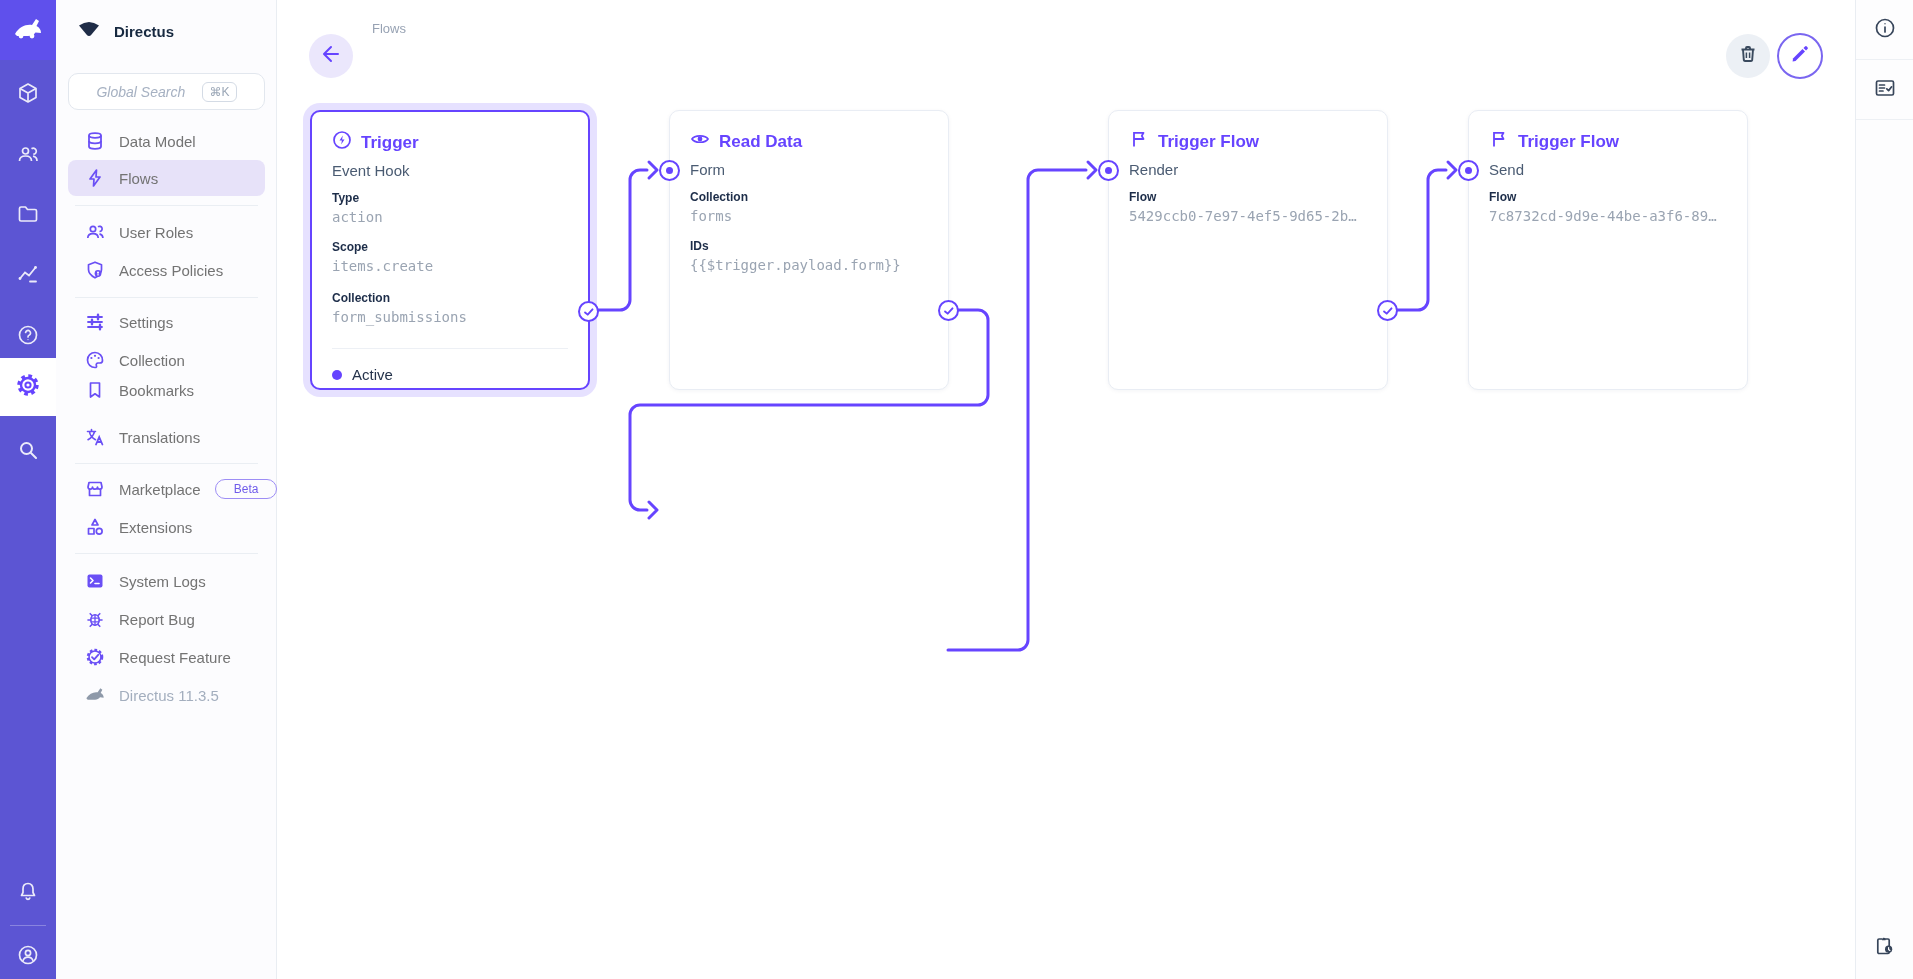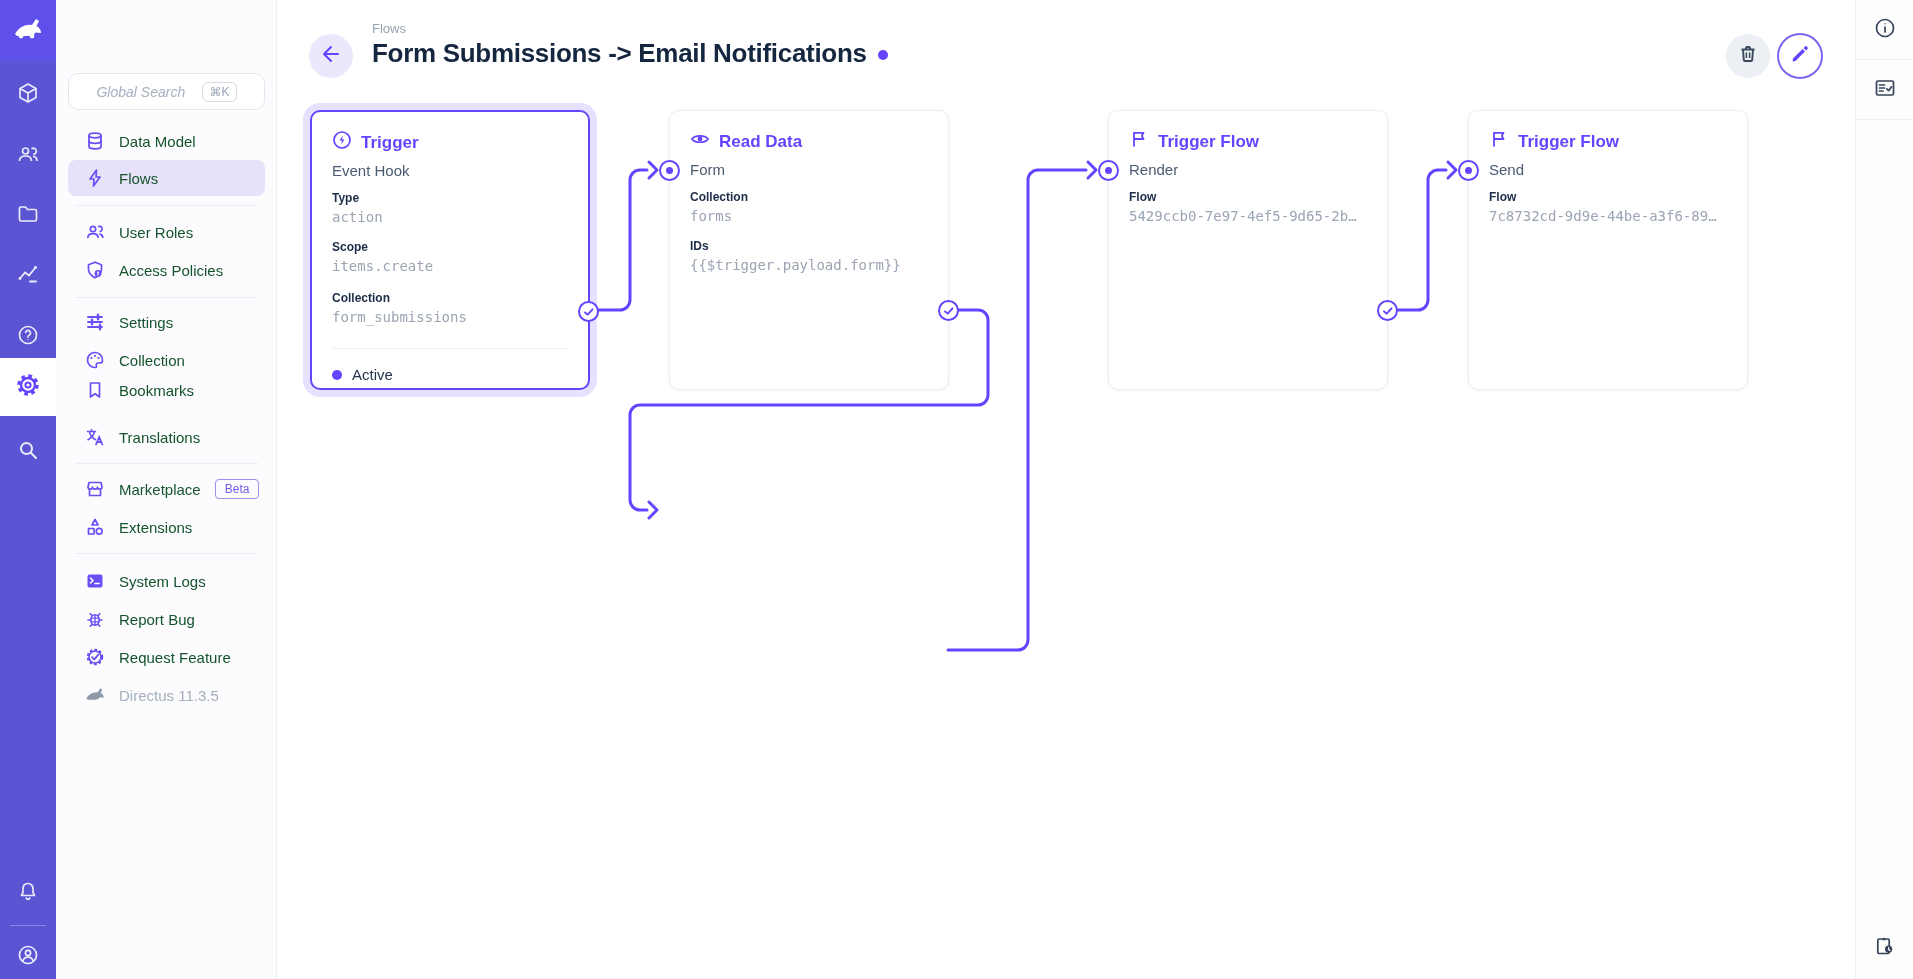--- a/index.html
+++ b/index.html
@@ -21,26 +21,26 @@
              border-right:1px solid #E9EDF2; z-index:9; }
   .sb-head { position:absolute; left:0; top:0; width:100%; height:62px; display:flex; align-items:center; padding-left:20px; gap:12px; }
   .sb-appname { font-size:15px; font-weight:600; color:#172940; }
   .sb-search { position:absolute; left:12px; top:73px; width:197px; height:37px; border:1px solid #E2E7EE;
                border-radius:10px; background:#fff; display:flex; align-items:center; justify-content:center; gap:10px; }
   .sb-search input { border:none; outline:none; width:96px; font-size:14px; color:#55657D; background:transparent; font-family:"Liberation Sans",sans-serif;font-style:italic;}
   .sb-search input::placeholder { color:#A6B1C2; }
   .sb-kbd { border:1px solid #D4DBE5; border-radius:6px; color:#9AA6B6; font-size:12px; padding:2px 6px; }
   .nav-item { position:absolute; left:12px; width:197px; height:36px; border-radius:8px;
               display:flex; align-items:center; gap:14px; padding-left:17px; cursor:pointer; }
-  .nav-item .lbl { font-size:15px; font-weight:500; color:#14532d; white-space:nowrap; }
+  .nav-item .lbl { font-size:15px; font-weight:500; color:#737373; white-space:nowrap; }
   .nav-item.active { background:#E7E2F9; }
   .nav-icon { width:20px; height:20px; flex:0 0 20px; display:flex; align-items:center; justify-content:center; }
   .nav-div { position:absolute; left:19px; width:183px; height:1px; background:#EAEEF3; }
   .beta { margin-left:auto; margin-right:10px; border:1px solid #9D8DF5; color:#6F5BEA; font-size:12px;
-          border-radius:4px; padding:2px 9px; }
+          border-radius:10px; padding:2px 18px; }
   .ver-row { position:absolute; left:12px; width:197px; height:36px; display:flex; align-items:center; gap:14px; padding-left:17px; }
   .ver-row .lbl { font-size:15px; color:#A3AEBE; }
 
   
   .main { position:absolute; left:277px; top:0; width:1578px; height:979px; background:#fff; }
 
   .back-btn { position:absolute; left:32px; top:34px; width:44px; height:44px; border-radius:50%;
               background:#EBE7FC; display:flex; align-items:center; justify-content:center; cursor:pointer; }
   .crumb { position:absolute; left:95px; top:21px; font-size:13px; color:#97A2B3; }
   .title-row { position:absolute; left:95px; top:38px; display:flex; align-items:center; gap:11px; }
@@ -161,20 +161,28 @@
     <span>
       <svg width="24" height="24" viewBox="0 0 24 24" fill="none" stroke="#fff" stroke-width="1.7">
         <circle cx="12" cy="12" r="8.5"></circle>
           <circle cx="12" cy="10" r="2.6"></circle>
         <path d="M6.8 18 c1-2.6 2.9-3.8 5.2-3.8 s4.2 1.2 5.2 3.8"></path>
       </svg></span>
   </div>
 </div>
 
 <div class="sidebar">
+  <div class="sb-head">
+    <span>
+      <svg width="26" height="22" viewBox="0 0 26 22">
+          <path d="M3 7.5 Q13 .5 23 7.5 L15.5 16.5 Q13 19.5 10.5 16.5 Z" fill="#1F2C47"></path>
+        </svg>
+    </span>
+    <span class="sb-appname">Directus</span>
+  </div>
 
   <div class="sb-search">
     <input type="text" placeholder="Global Search" style="">
     <span class="sb-kbd">⌘K</span>
   </div>
 
   <div class="nav-item" style="top:123px">
     <span class="nav-icon">
       <svg width="20" height="20" viewBox="0 0 20 20" fill="none" stroke="#6A4FF5" stroke-width="1.8">
         <ellipse cx="10" cy="4.5" rx="6" ry="2.3"></ellipse>
@@ -333,24 +341,20 @@
 
 <div class="main">
 
   <div class="back-btn">
     <span>
       <svg width="22" height="22" viewBox="0 0 22 22" fill="none" stroke="#6644FF" stroke-width="2" stroke-linecap="round" stroke-linejoin="round">
         <path d="M11 4 L4 11 L11 18 M4.5 11 H18"></path>
       </svg></span>
   </div>
   <div class="crumb">Flows</div>
-  <div class="title-row">
-    <span class="page-title">Form Submissions -&gt; Email Notifications</span>
-    <span class="title-dot"></span>
-  </div>
   <div class="hbtn trash-btn">
     <span>
       <svg width="20" height="20" viewBox="0 0 20 20" fill="none" stroke="#3A4A5E" stroke-width="1.9" stroke-linejoin="round">
         <path d="M3.5 5.5 h13 M8 5.5 V4 a1 1 0 0 1 1-1 h2 a1 1 0 0 1 1 1 v1.5 M5 5.5 L5.8 16 a1.2 1.2 0 0 0 1.2 1 h6 a1.2 1.2 0 0 0 1.2-1 L15 5.5"></path>
         <path d="M8.4 8.5 v5.5 M11.6 8.5 v5.5" stroke-width="1.5"></path>
       </svg></span>
   </div>
   <div class="hbtn pencil-btn">
     <span>
       <svg width="20" height="20" viewBox="0 0 20 20" fill="#6644FF">

